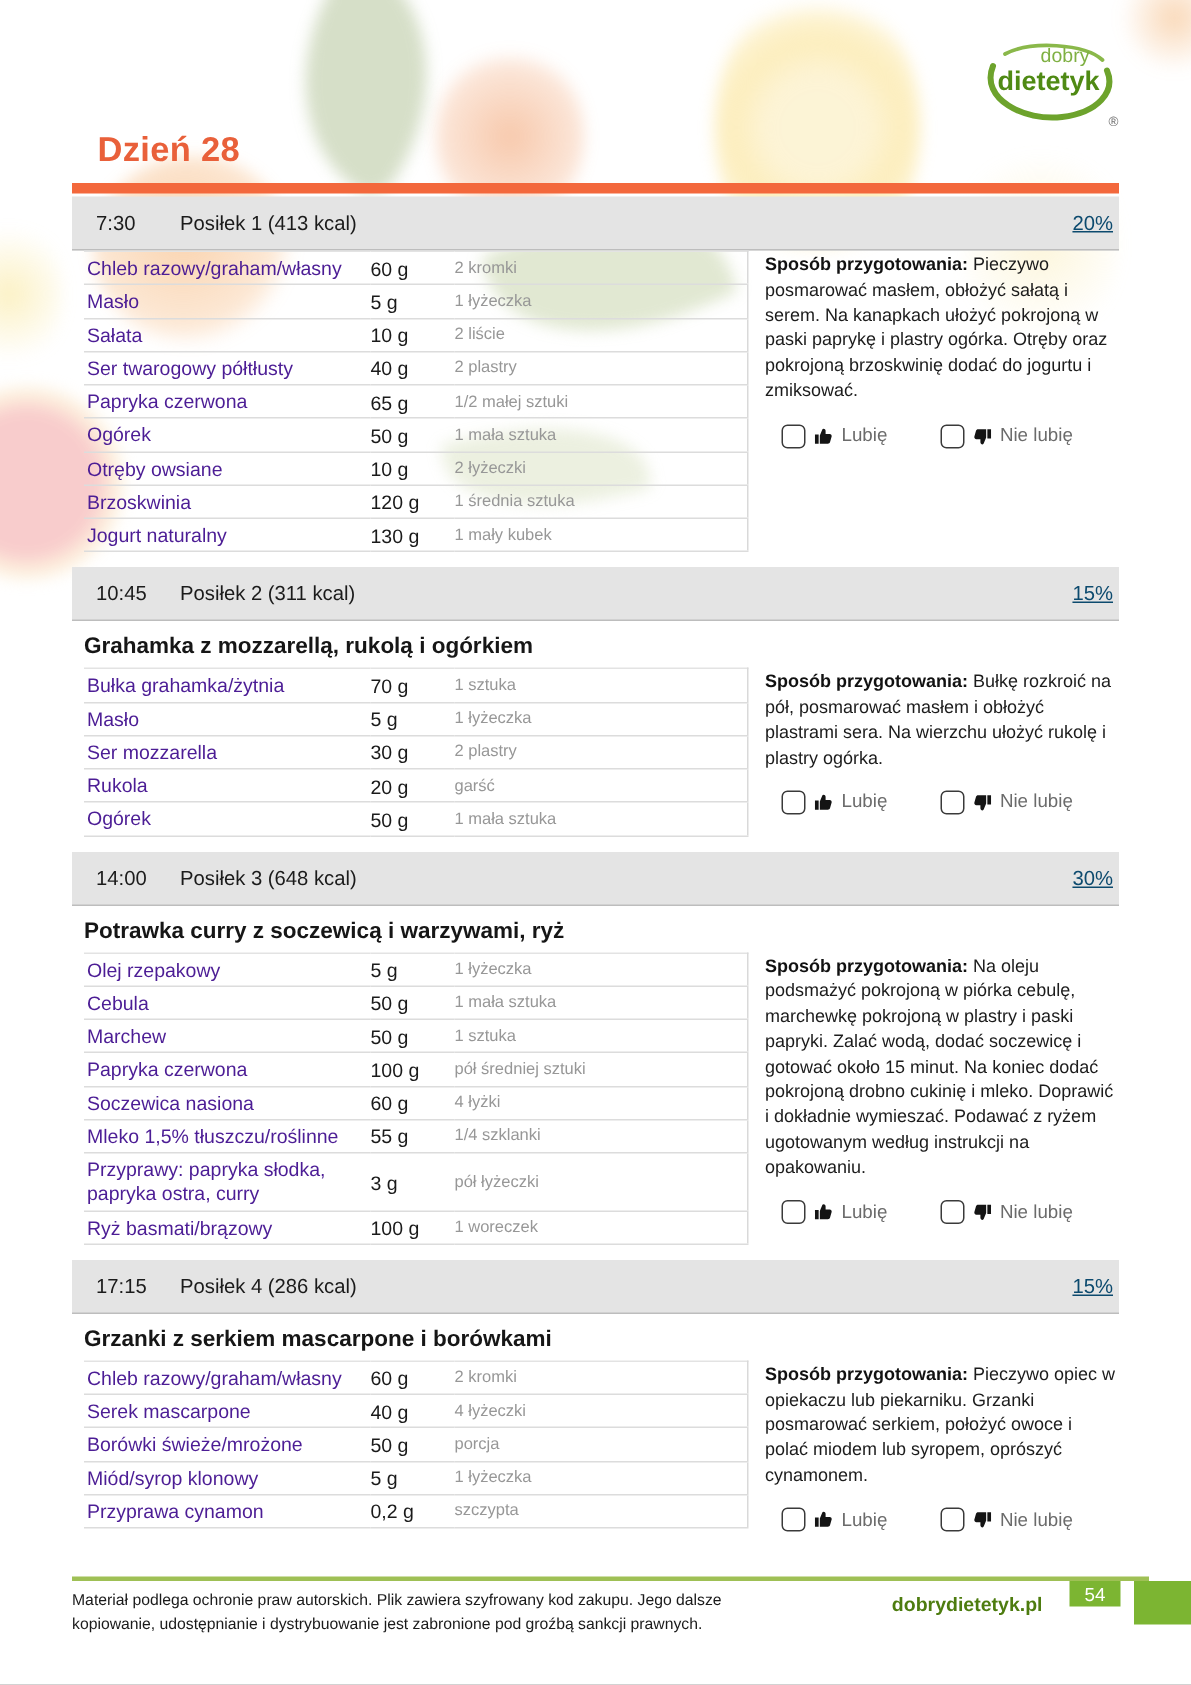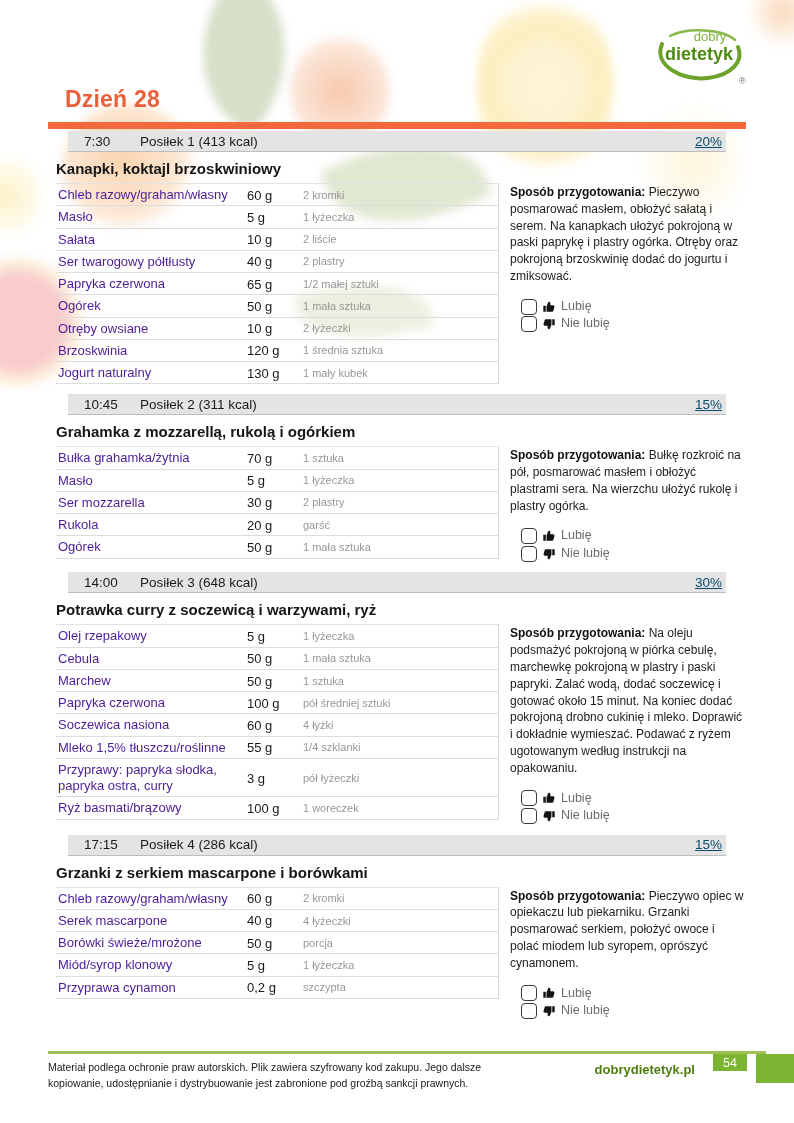--- a/index.html
+++ b/index.html
@@ -31,39 +31,39 @@
                      background:radial-gradient(circle, rgba(240,148,58,.36), transparent 70%); }
 
   
   .content { position:relative; z-index:2; }
   .page-header { position:relative; height:122px; }
   .page-title { position:absolute; left:65px; top:86px; font-size:23px; font-weight:bold; color:#e9603a; letter-spacing:.2px; }
   .logo { position:absolute; right:47px; top:22px; }
   .accent-bar { margin:0 48px; height:7px; background:#f3683c; }
 
   .meal { margin-bottom:10px; }
-  .meal-header { margin:2px 68px 0; height:21px; background:#e4e4e4; border-bottom:1px solid #bdbdbd;
+  .meal-header { margin:2px 48px 0; height:36px; background:#e4e4e4; border-bottom:1px solid #bdbdbd;
                  display:flex; align-items:center; font-size:13.5px; color:#1b1b1b; }
   .meal-time { padding-left:16px; width:72px; flex:none; }
   .meal-kcal { flex:none; }
   .meal-percent { margin-left:auto; padding-right:4px; color:#0c4a6e;text-decoration:underline; }
   .meal-name { margin:8px 48px 6px 56px; font-size:15px; font-weight:bold; color:#161616; }
   .meal-body { margin:0 48px 0 56px; display:flex; align-items:flex-start; }
 
   table.ing { width:443px; flex:none; border-collapse:collapse; border-right:1px solid #d9d9d9; border-top:1px solid #e3e3e3; }
   table.ing tr { border-bottom:1px solid #dcdcdc; }
   table.ing td { vertical-align:middle; }
   td.ing-name    { width:191px; font-size:13px; color:#4c1d95; padding:3px 6px 2px 2px; line-height:1.25; }
   td.ing-amount  { width:56px;  font-size:13px; color:#1a1a1a; padding:3px 0 2px; }
   td.ing-portion { font-size:11px; color:#979797; padding:3px 0 2px; line-height:1.18; }
   td.ing-portion span { display:inline-block; max-width:88px; }
 
   .prep { flex:1; padding-left:11px; padding-top:1px; font-size:12px; line-height:1.4; color:#1c1c1c; }
   .prep b { color:#111; }
-  .votes { display:flex; column-gap:35px; margin:13px 0 0 11px;flex-direction:column; }
+  .votes { display:flex; column-gap:35px; margin:13px 0 0 11px; }
   .vote { display:flex; align-items:center; gap:5px; cursor:pointer; }
   .checkbox { width:16px; height:16px; border:1.5px solid #3a3a3a; border-radius:4px; background:#fff; flex:none; }
   .vote svg { flex:none; }
   .vote-label { color:#6b6b6b; font-size:12.5px; white-space:nowrap; }
 
   
   .footer { position:absolute; left:0; right:0; top:1051px; height:46px; z-index:2; }
   .footer-line { position:absolute; left:48px; right:28px; top:0; height:2.5px; background:#9fc055; }
   .footer-copy { position:absolute; left:48px; top:9px; width:440px; font-size:10.5px; line-height:1.5; color:#1a1a1a; }
   .footer-site { position:absolute; right:99px; top:11px; font-size:13px; font-weight:bold; color:#4d7c0f; }
@@ -105,21 +105,20 @@
 
     <div class="accent-bar"></div>
 
     <div>
   <section class="meal">
     <div class="meal-header">
       <span class="meal-time">7:30</span>
       <span class="meal-kcal">Posiłek 1 (413 kcal)</span>
       <span class="meal-percent">20%</span>
     </div>
-    <h2 class="meal-name">Kanapki, koktajl brzoskwiniowy</h2>
     <div class="meal-body">
       <table class="ing">
               <tbody>
   <tr class="ing-row">
     <td class="ing-name">Chleb razowy/graham/własny</td>
     <td class="ing-amount">60 g</td>
     <td class="ing-portion"><span>2 kromki</span></td>
   </tr>
 
   <tr class="ing-row">

